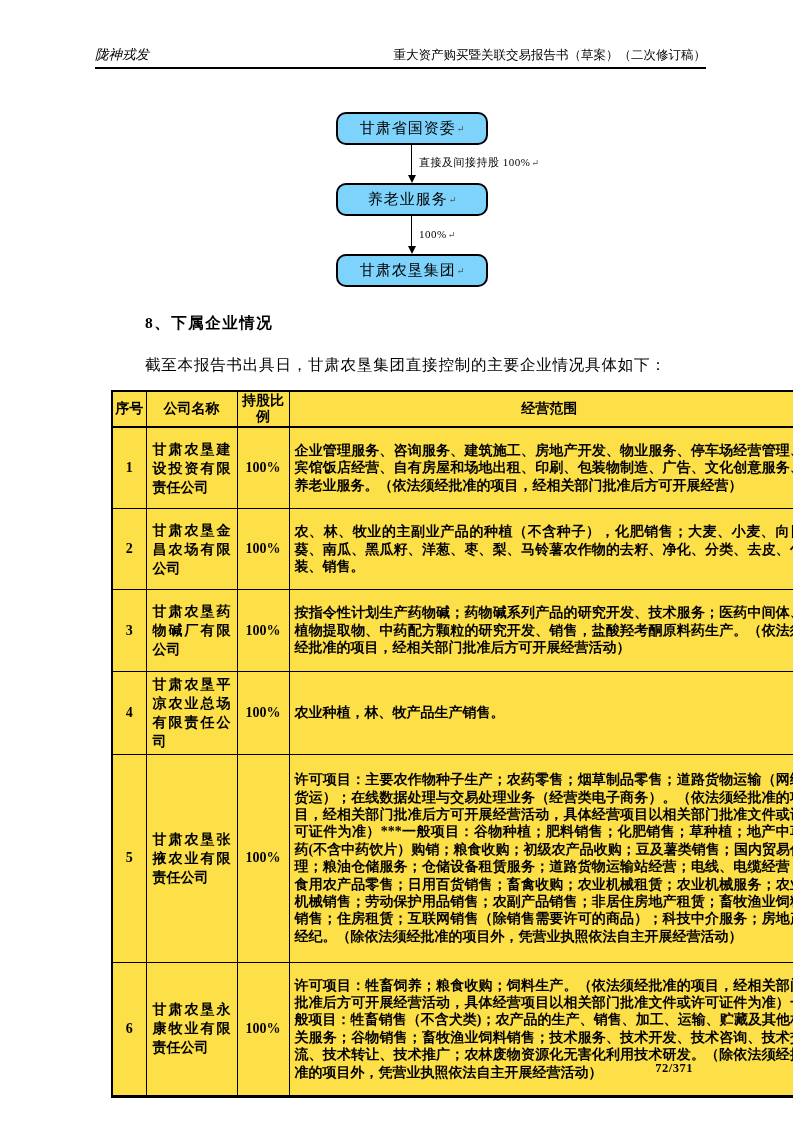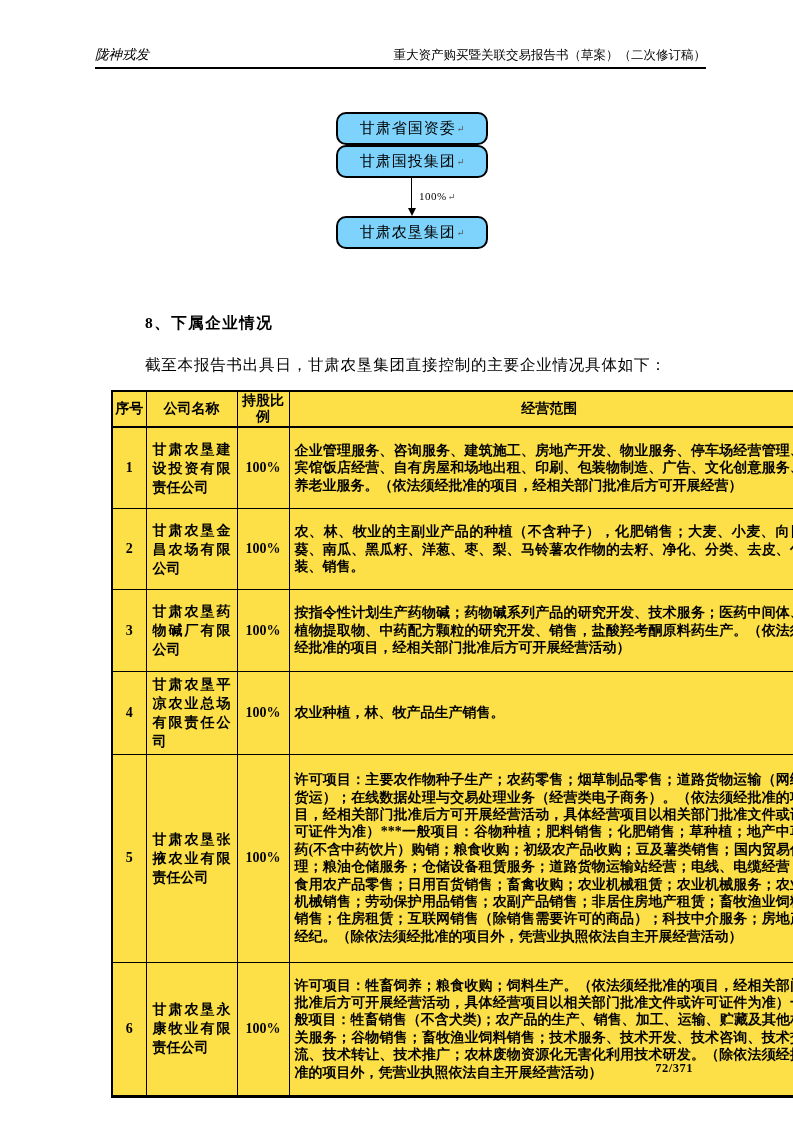--- a/index.html
+++ b/index.html
@@ -104,23 +104,30 @@
     <span class="hr">重大资产购买暨关联交易报告书（草案）（二次修订稿）</span>
   </div>
 
   <div class="flowchart">
 
     <div class="fc-box">
       <span>甘肃省国资委</span>
         <span class="pmark">↵</span>
     </div>
 
+    <div class="fc-arrow">
+      <div class="fc-line"></div>
+      <div class="fc-head"></div>
+      <div class="fc-edge-label">
+        <span>直接及间接持股 100%</span><span class="pmark">↵</span>
+      </div>
+    </div>
 
     <div class="fc-box">
-      <span>甘肃国投集团</span>
+      <span>养老业服务</span>
         <span class="pmark">↵</span>
     </div>
 
     <div class="fc-arrow">
       <div class="fc-line"></div>
       <div class="fc-head"></div>
       <div class="fc-edge-label">
         <span>100%</span><span class="pmark">↵</span>
       </div>
     </div>

